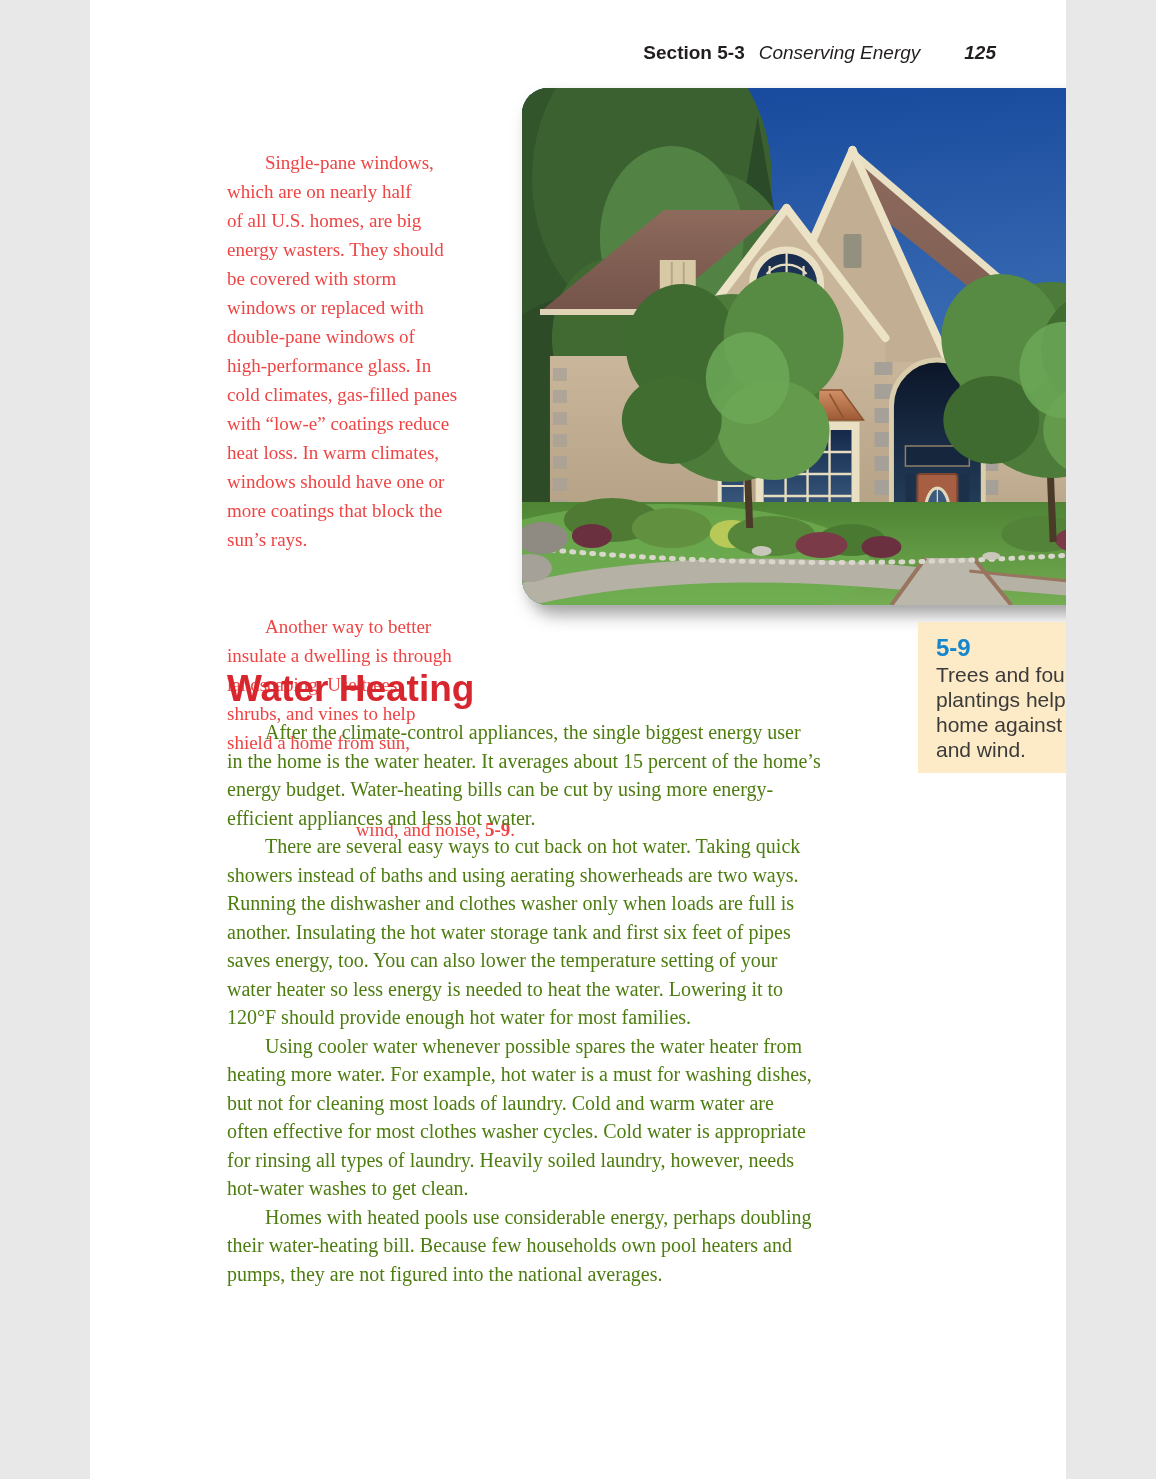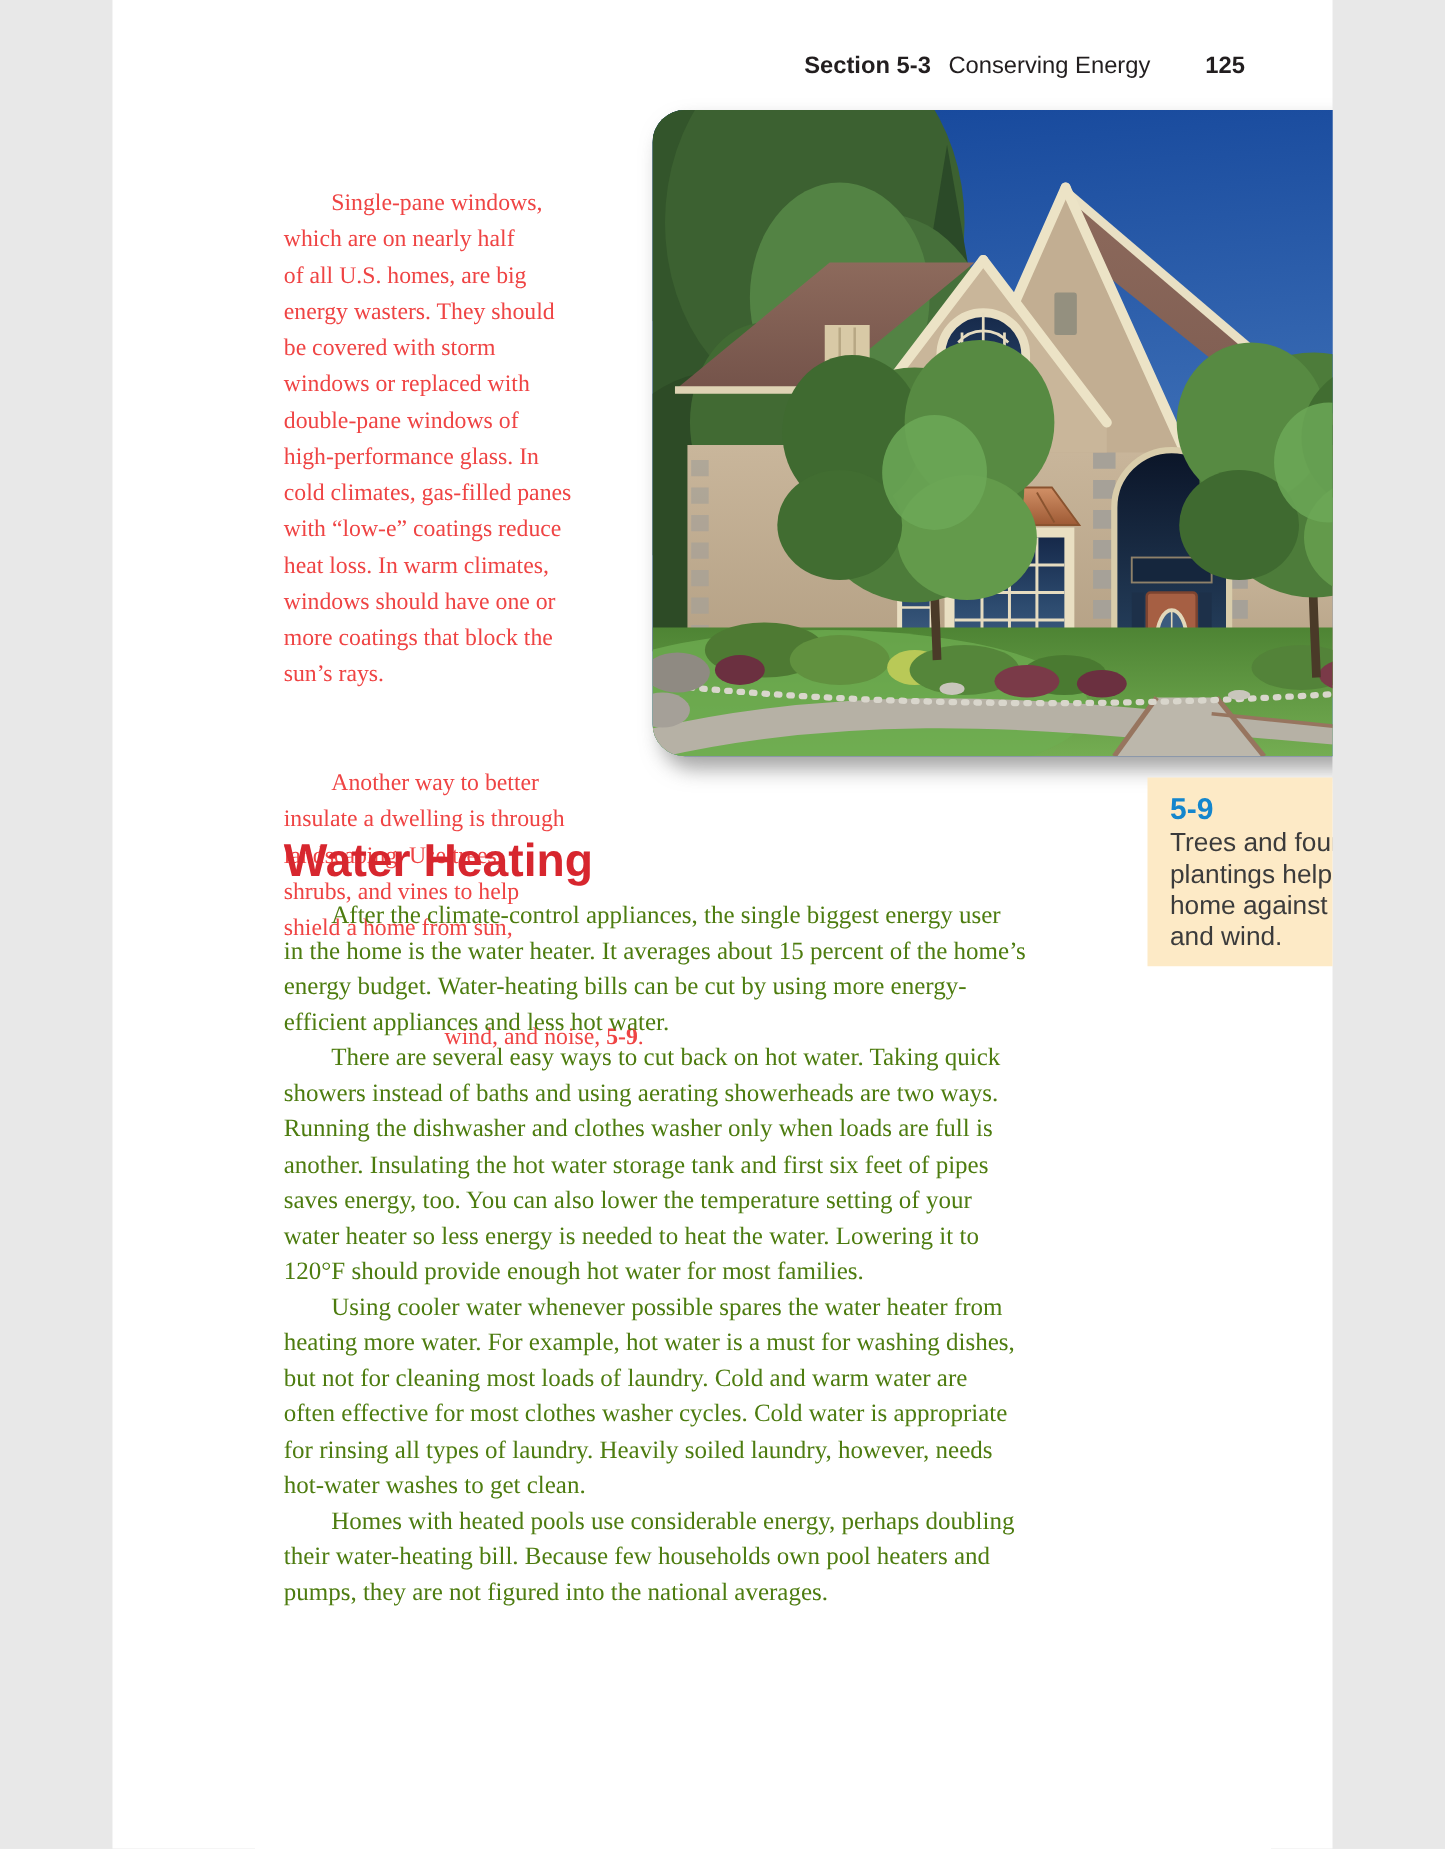--- a/index.html
+++ b/index.html
@@ -8,22 +8,22 @@
     background:#ffffff;overflow:hidden;
     font-family:"Liberation Serif",serif;color:#262223;
   }
   
   .runhead{
     position:absolute;top:42px;right:70px;
     font-family:"Liberation Sans",sans-serif;font-size:19px;color:#221e1f;
     display:flex;align-items:baseline;
   }
   .runhead .sec{font-weight:bold;}
-  .runhead .title{margin-left:14px;}
-  .runhead .pno{font-weight:bold;margin-left:44px;}
+  .runhead .title{margin-left:14px;font-style:italic;}
+  .runhead .pno{font-weight:bold;margin-left:44px;font-style:italic;}
   
   .leftcol{
     position:absolute;left:137px;top:90px;width:288px;
     font-size:19px;line-height:29px;white-space:pre;color:#ef4444;
   }
   .leftcol .p{text-indent:38px;white-space:pre;}
   .leftcol .p2body{text-indent:38px;white-space:pre;}
   .leftcol .tailline{white-space:pre;text-align:right;}
   .figref{font-weight:bold;}
   

